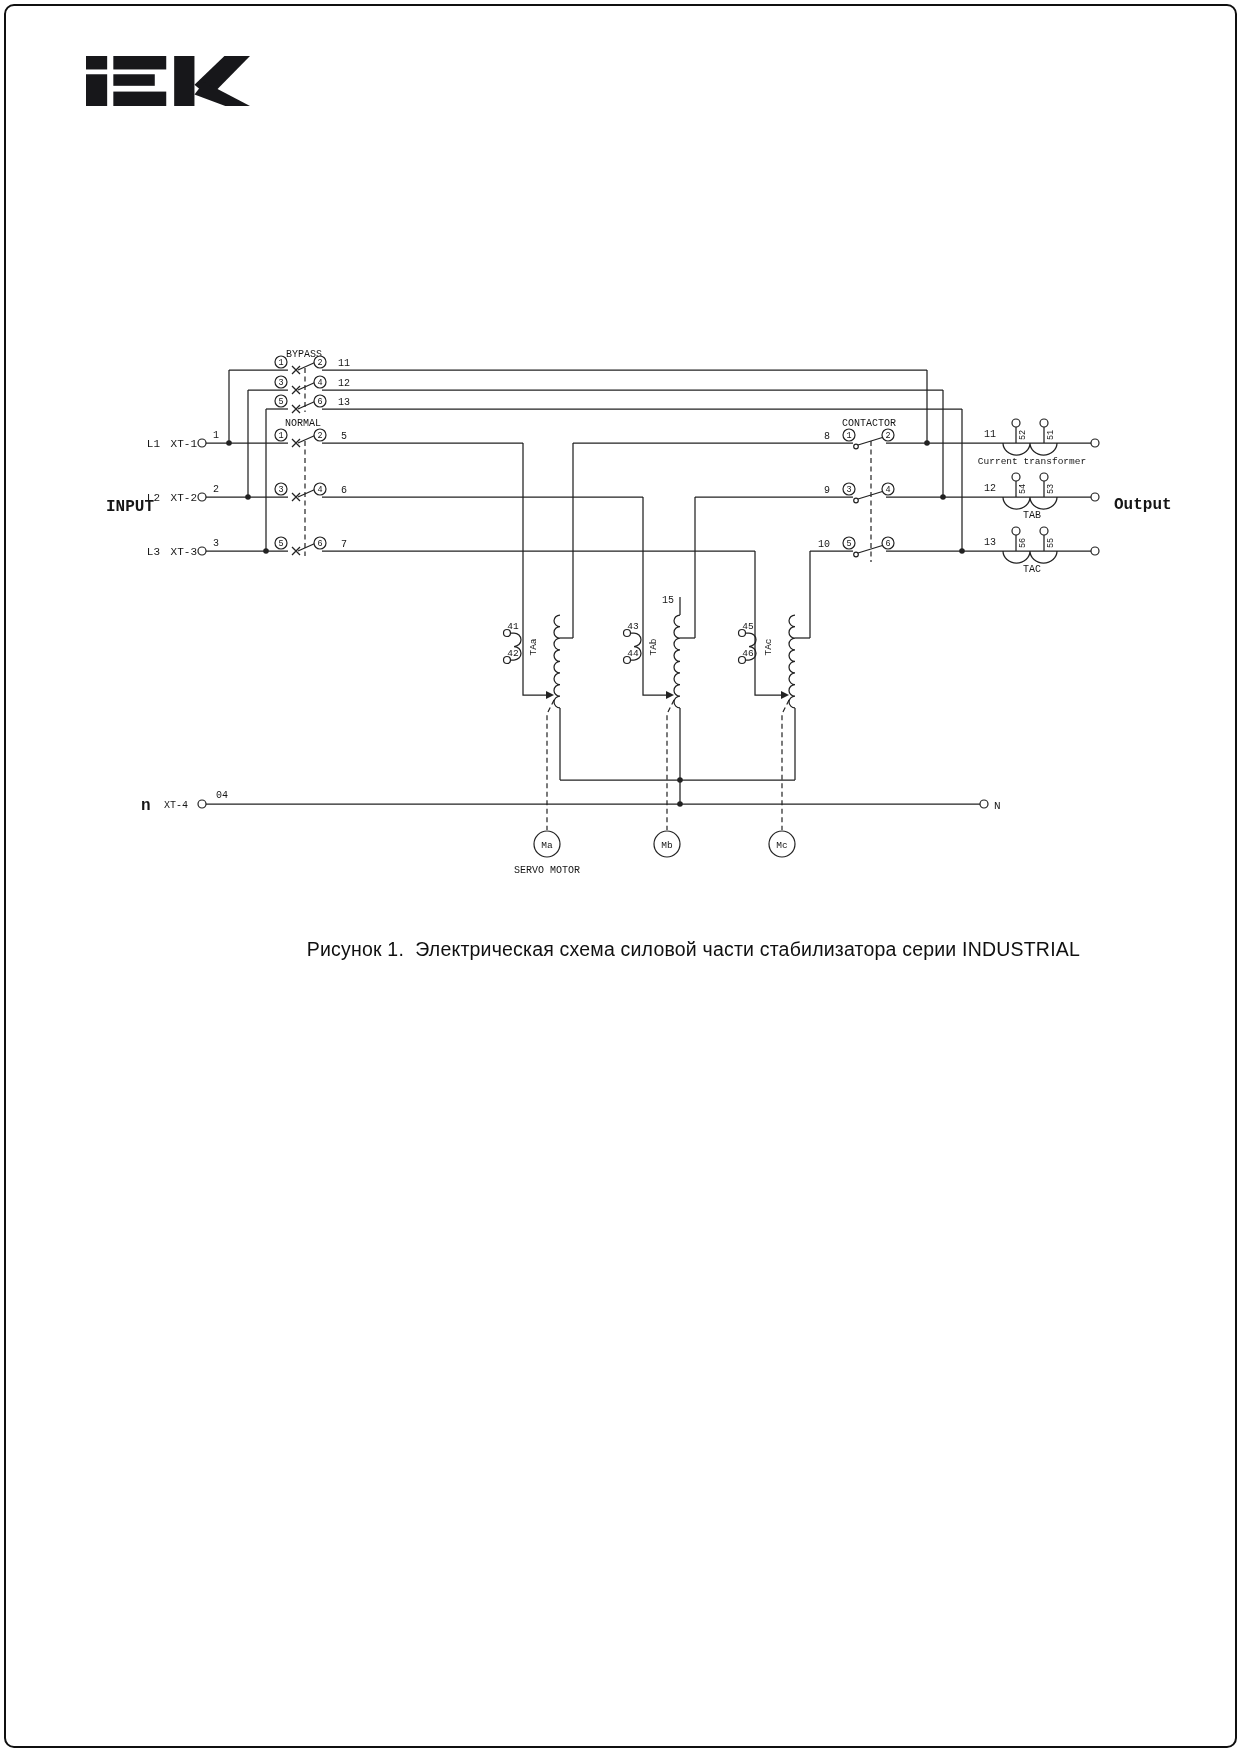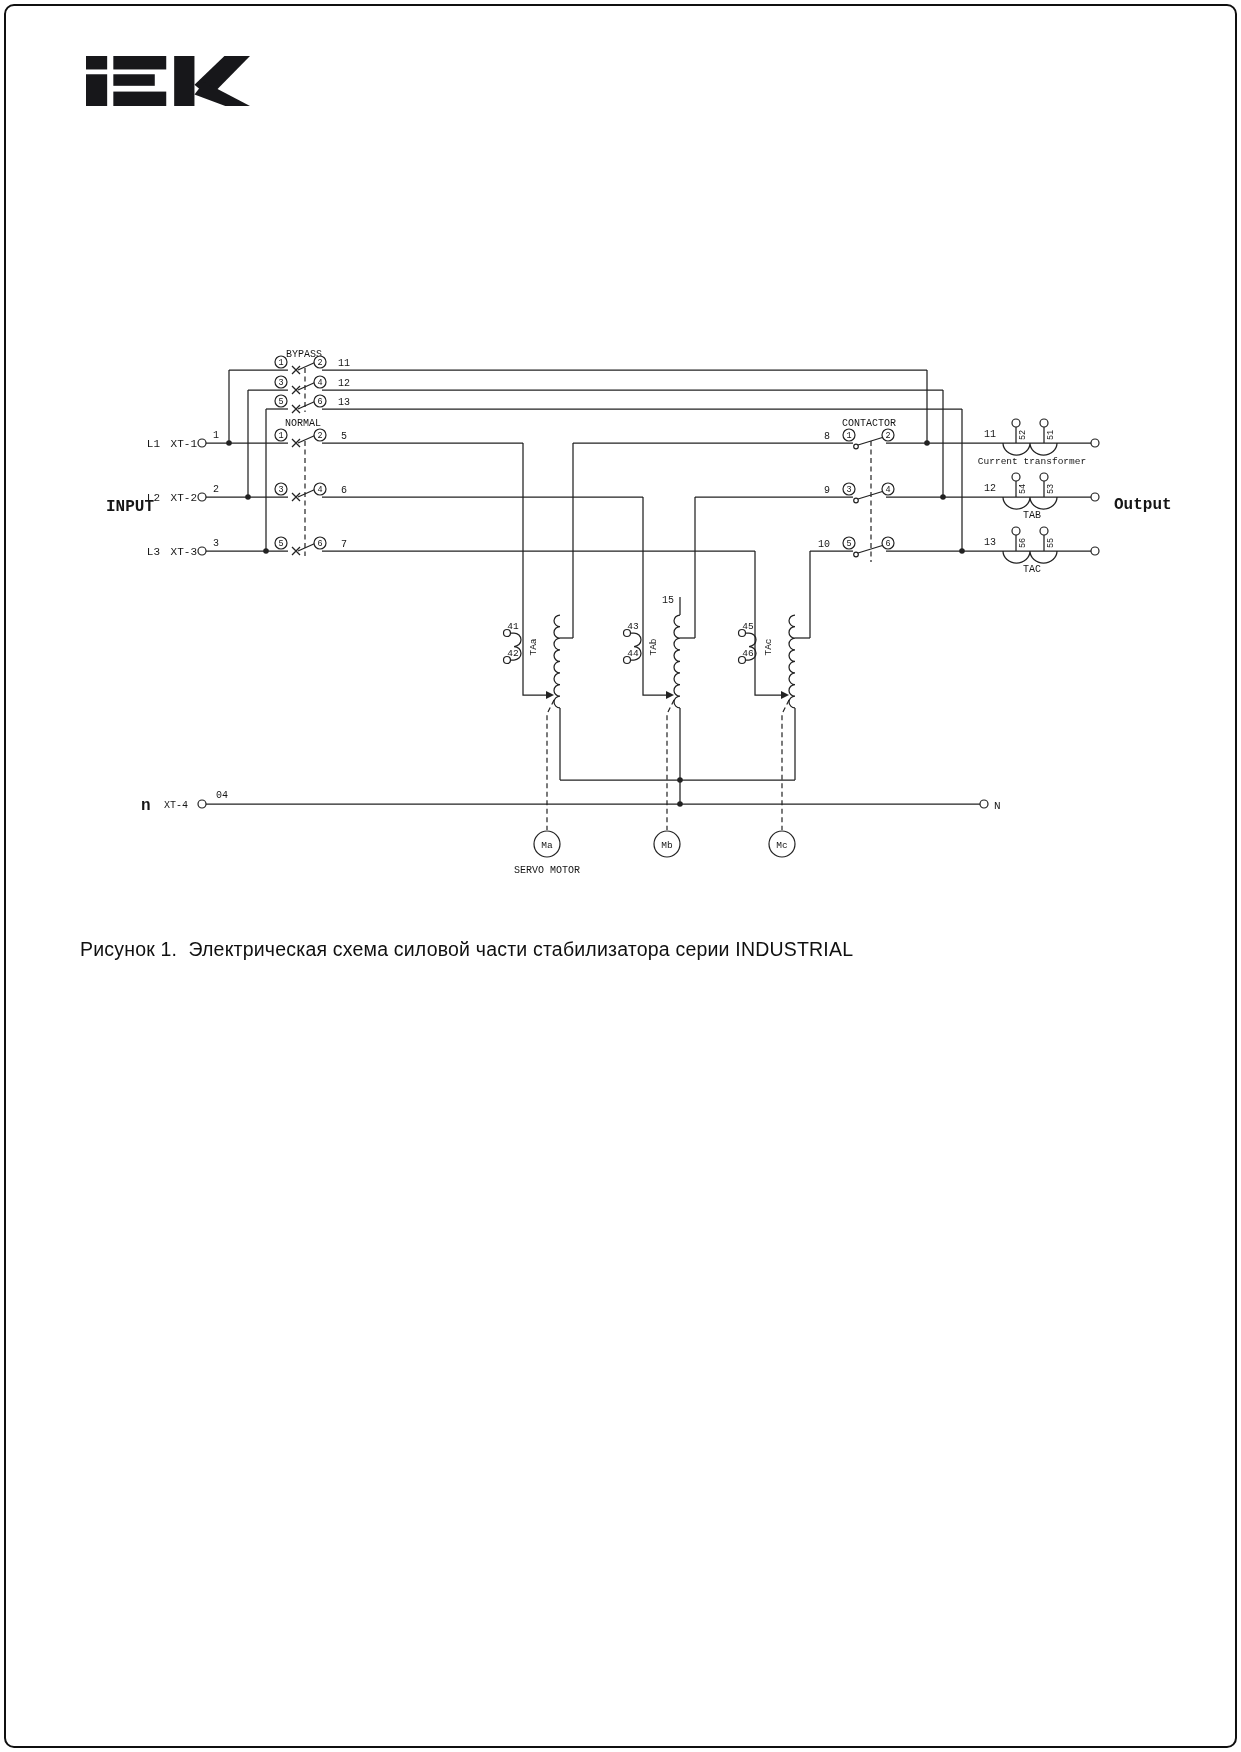--- a/index.html
+++ b/index.html
@@ -14,21 +14,21 @@
   .dot{fill:#222;stroke:none;}
   .oc{fill:#fff;stroke:#222;stroke-width:1.2;}
   .t8{font-size:8.5px;}
   .t9{font-size:9.5px;}
   .t10{font-size:10px;}
   .t11{font-size:11px;}
   .t16{font-size:16px;font-weight:700;}
   .tm{text-anchor:middle;}
   .te{text-anchor:end;}
   #caption{position:absolute;left:80px;top:938px;width:1000px;font-size:19.5px;color:#101010;
-           white-space:pre-wrap;letter-spacing:0.2px;}
+           white-space:pre-wrap;letter-spacing:0.2px;text-align:right;}
 </style>
 </head>
 <body>
 
 <div id="page">
   <div id="page-border"></div>
 
   <svg id="logo" width="164" height="50" viewBox="0 0 186 52" preserveAspectRatio="none">
     <g fill="#17171a">
       <rect x="0" y="0" width="24" height="14"></rect>

